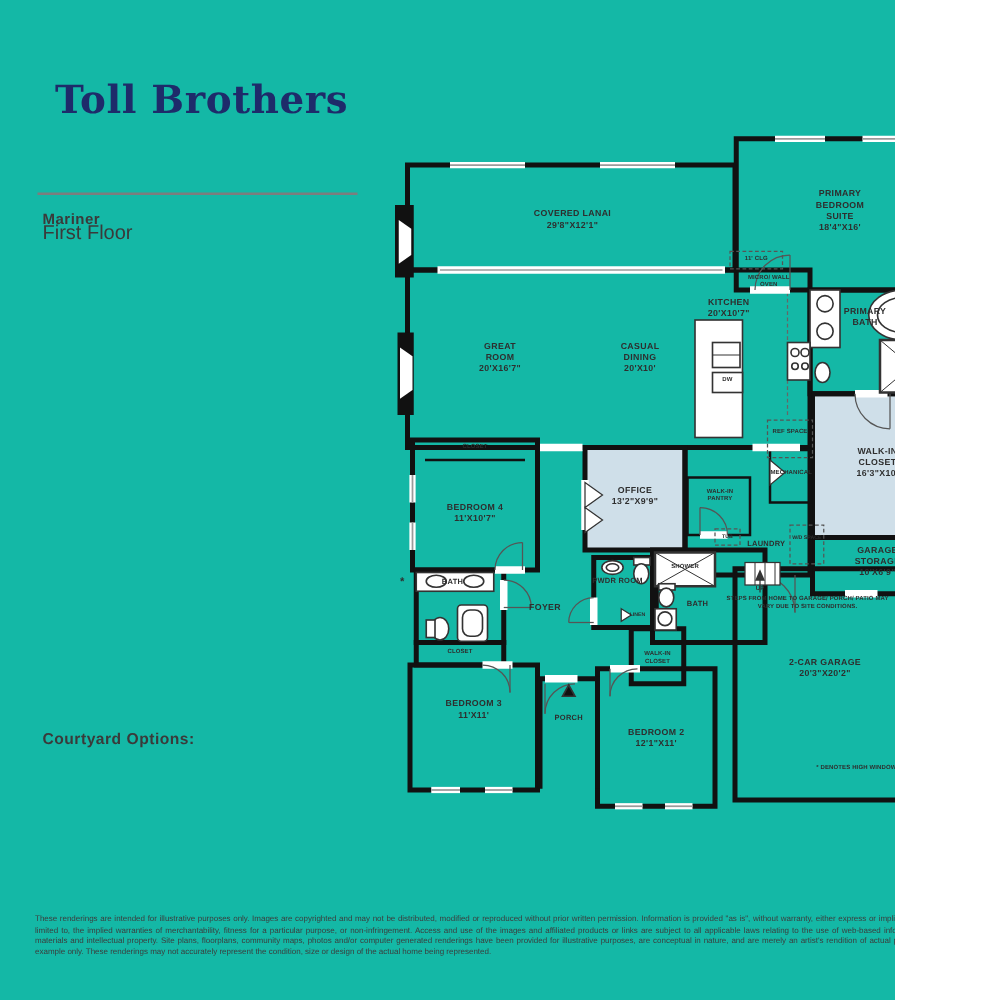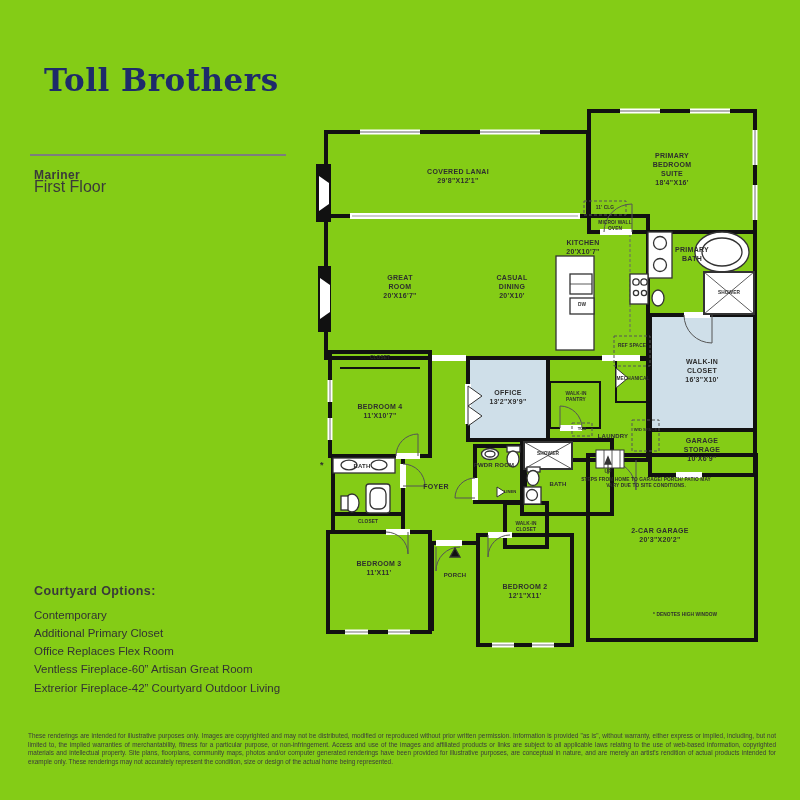--- a/index.html
+++ b/index.html
@@ -1,16 +1,16 @@
 <!DOCTYPE html>
 <html><head>
 <meta charset="utf-8">
 <style>
   html,body{margin:0;padding:0;background:#ffffff;}
-  .page{position:relative;width:800px;height:800px;background:#84cc16;overflow:hidden;
+  .page{position:relative;width:716px;height:800px;background:#14b8a6;overflow:hidden;
         font-family:"Liberation Sans",sans-serif;}
   
   .logo{position:absolute;left:44px;top:62px;font-family:"DejaVu Serif",serif;
         font-weight:700;font-size:31px;color:#1e2b6a;letter-spacing:.5px;}
   .rule{position:absolute;left:30px;top:154px;width:256px;height:2px;background:#7d7d7d;}
   .plan-name{position:absolute;left:34px;top:168px;font-size:12px;font-weight:bold;color:#3a3a3a;letter-spacing:.4px;}
   .plan-floor{position:absolute;left:34px;top:178px;font-size:16px;color:#3a3a3a;}
   
   .rl{position:absolute;text-align:center;color:#2e2e2e;font-weight:bold;font-size:7px;
       line-height:1.28;letter-spacing:.3px;}
@@ -342,23 +342,16 @@
     <div class="rl" style="left:485px;top:583px;width:80px">
       <span>BEDROOM 2</span>
       <span>12'1"X11'</span>
     </div>
     <div class="rl xs left" style="left:653px;top:612px;width:120px">
       <span>* DENOTES HIGH WINDOW</span>
     </div>
   </div>
 
   <div class="opts-title">Courtyard Options:</div>
-  <ul class="opts">
-    <li>Contemporary</li>
-    <li>Additional Primary Closet</li>
-    <li>Office Replaces Flex Room</li>
-    <li>Ventless Fireplace-60” Artisan Great Room</li>
-    <li>Extrerior Fireplace-42” Courtyard Outdoor Living</li>
-  </ul>
 
   <div class="disclaimer">These renderings are intended for illustrative purposes only. Images are copyrighted and may not be distributed, modified or reproduced without prior written permission. Information is provided "as is", without warranty, either express or implied, including, but not limited to, the implied warranties of merchantability, fitness for a particular purpose, or non-infringement. Access and use of the images and affiliated products or links are subject to all applicable laws relating to the use of web-based information, copyrighted materials and intellectual property. Site plans, floorplans, community maps, photos and/or computer generated renderings have been provided for illustrative purposes, are conceptual in nature, and are merely an artist's rendition of actual products intended for example only. These renderings may not accurately represent the condition, size or design of the actual home being represented.</div>
 
 </div>
 
 </body></html>

